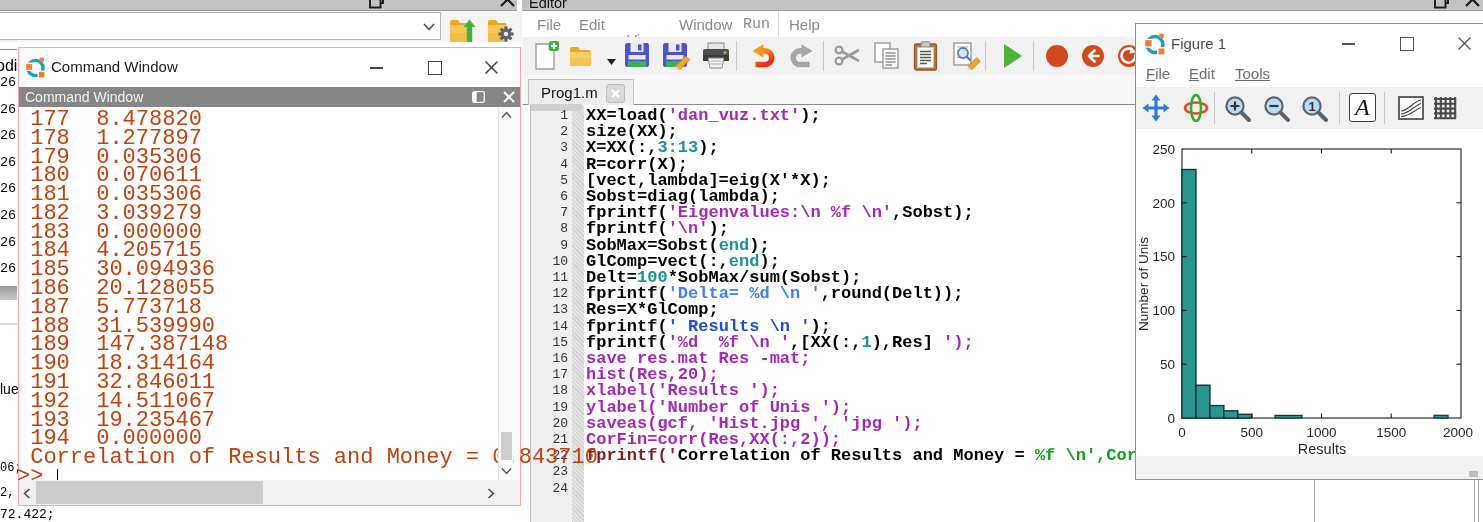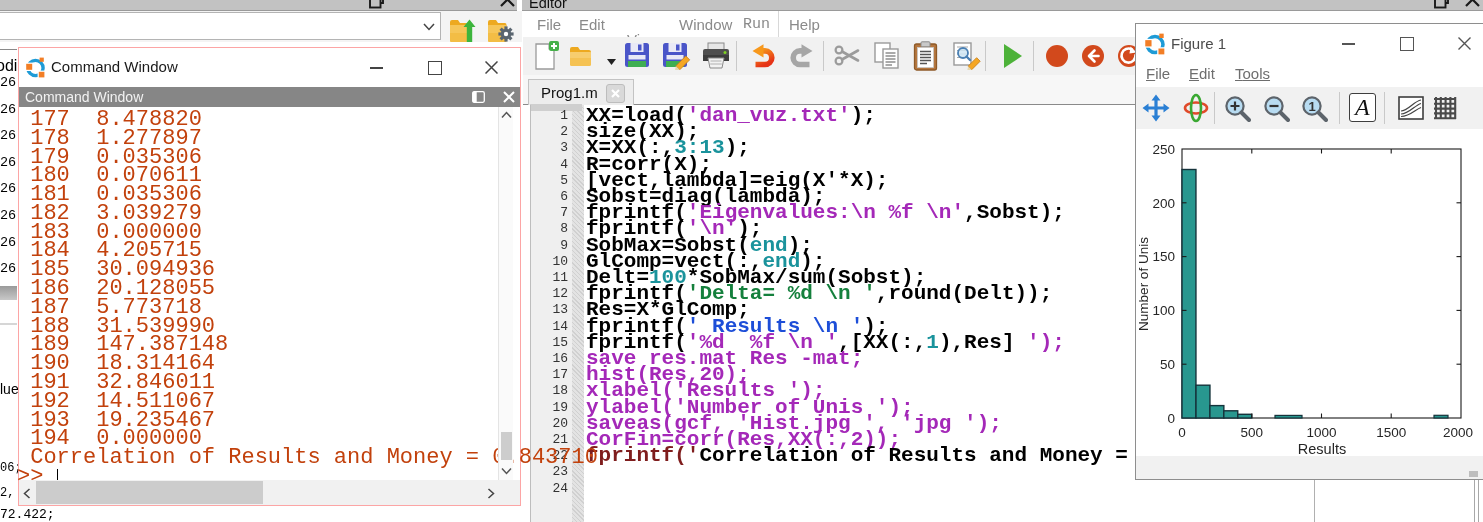--- a/index.html
+++ b/index.html
@@ -206,32 +206,32 @@
 
   <div class="abs" style="left:0;top:94px;width:960px;height:417px;background:#ffffff;">
     <div class="abs" style="left:7px;top:0;width:42px;height:417px;background:#efefef;"></div>
     <div class="abs" style="left:49px;top:0;width:12px;height:417px;background:#e3e3e3;
          background-image:repeating-linear-gradient(45deg,#d0d0d0 0 1px,transparent 1px 3px);"></div>
     <div class="abs" style="left:7px;top:-1px;width:52px;height:7px;background:#cfcfcf;"></div>
     <div class="abs" style="left:7px;top:0;width:1px;height:417px;background:#bdbdbd;"></div>
     <div id="gutter" class="abs" style="left:7px;top:3px;width:38px;text-align:right;
          font-family:'Liberation Mono',monospace;font-size:13px;line-height:16.2px;color:#333;">1<br>2<br>3<br>4<br>5<br>6<br>7<br>8<br>9<br>10<br>11<br>12<br>13<br>14<br>15<br>16<br>17<br>18<br>19<br>20<br>21<br>22<br>23<br>24</div>
     <div id="code" class="abs" style="left:63px;top:3px;font-family:'Liberation Mono',monospace;
-         font-size:21px;line-height:16.2px;font-weight:bold;color:#000;white-space:pre;">XX=load(<span style="color:#a428b8">'dan_vuz.txt'</span>);
+         font-size:17px;line-height:16.2px;font-weight:bold;color:#000;white-space:pre;">XX=load(<span style="color:#a428b8">'dan_vuz.txt'</span>);
 size(XX);
 X=XX(:,<span style="color:#1a939c">3:13</span>);
 R=corr(X);
 [vect,lambda]=eig(X'*X);
 Sobst=diag(lambda);
 fprintf(<span style="color:#a428b8">'Eigenvalues:\n %f \n'</span>,Sobst);
 fprintf(<span style="color:#a428b8">'\n'</span>);
 SobMax=Sobst(<span style="color:#1a939c">end</span>);
 GlComp=vect(:,<span style="color:#1a939c">end</span>);
 Delt=<span style="color:#1a939c">100</span>*SobMax/sum(Sobst);
-fprintf(<span style="color:#15803d">'Delta= %d \n '</span>,round(Delt));
+fprintf(<span style="color:#3b82f6">'Delta= %d \n '</span>,round(Delt));
 Res=X*GlComp;
 fprintf(<span style="color:#1d4ed8">' Results \n '</span>);
 fprintf(<span style="color:#a428b8">'%d  %f \n '</span>,[XX(:,<span style="color:#1a939c">1</span>),Res] <span style="color:#a428b8">');</span>
 <span style="color:#a428b8">save res.mat Res -mat;</span>
 <span style="color:#a428b8">hist(Res,20);</span>
 <span style="color:#a428b8">xlabel('Results ');</span>
 <span style="color:#a428b8">ylabel('Number of Unis ');</span>
 <span style="color:#a428b8">saveas(gcf, 'Hist.jpg ', 'jpg ');</span>
 <span style="color:#a428b8">CorFin=corr(Res,XX(:,2));</span>
 <span style="color:#7f1d1d">fprintf('</span>Correlation of Results and Money = <span style="color:#11a019">%f \n',CorFin);</span>

